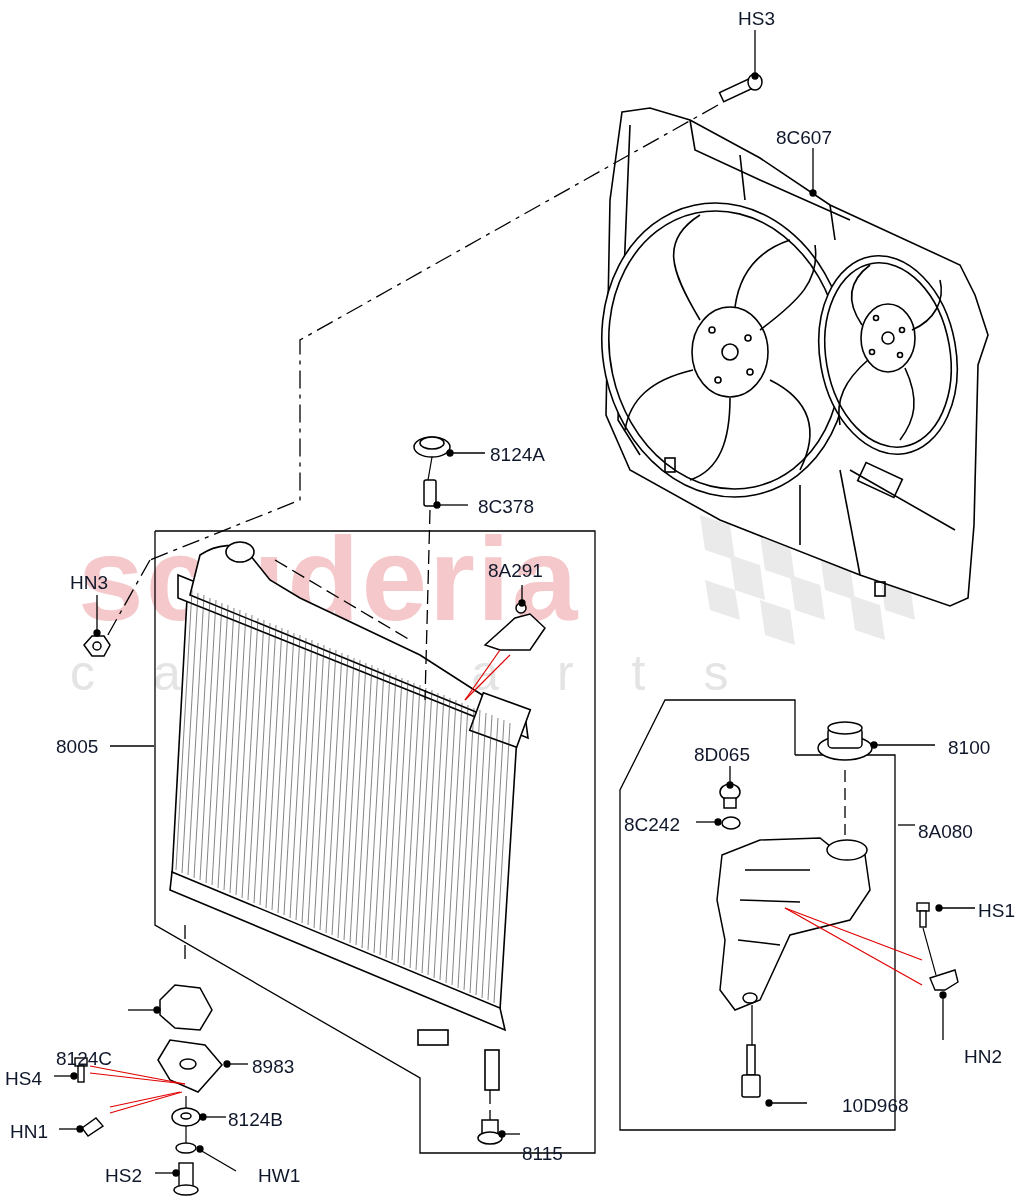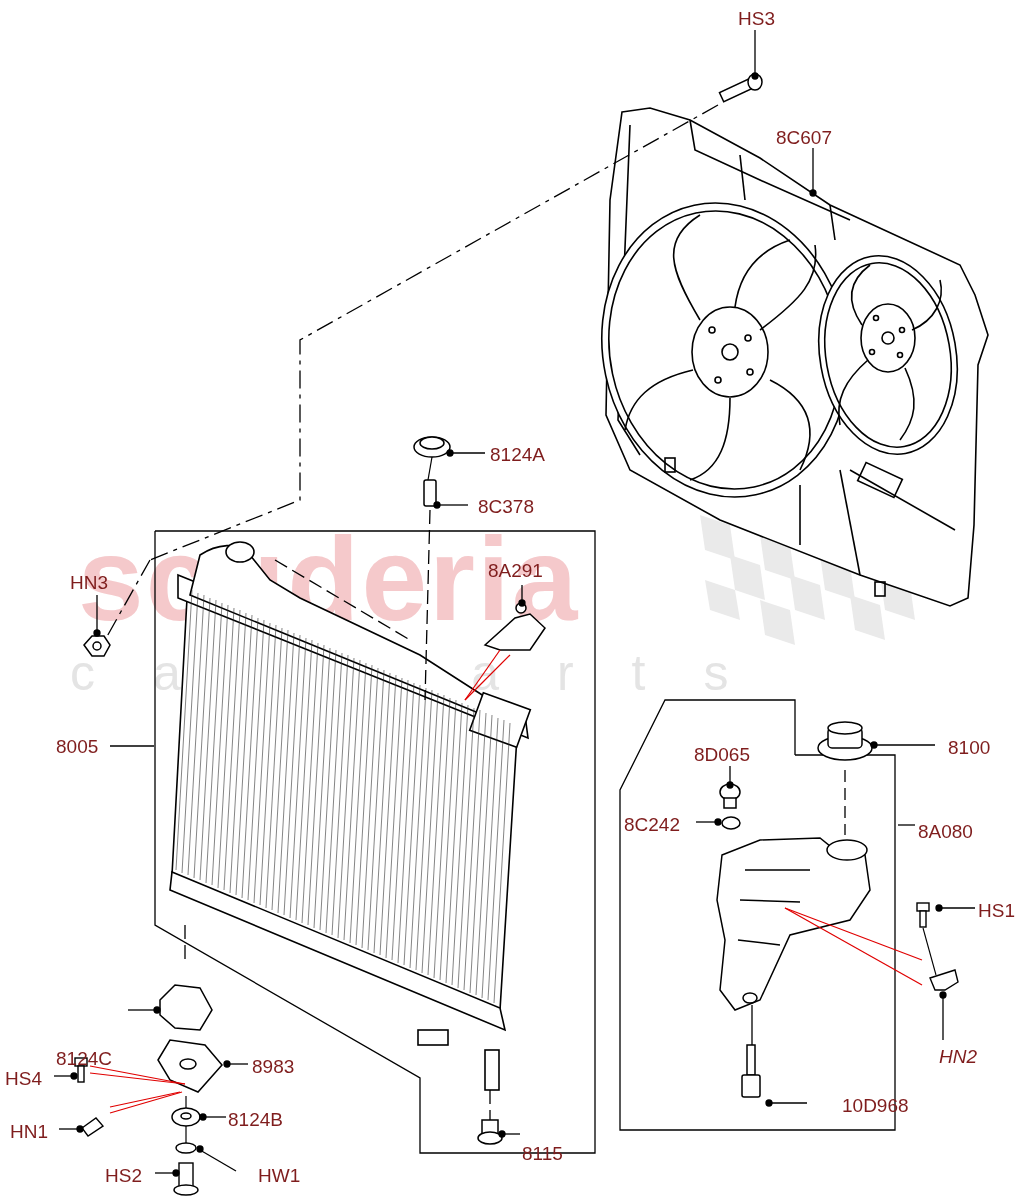--- a/index.html
+++ b/index.html
@@ -1,20 +1,20 @@
 <!DOCTYPE html>
 <html><head>
 <meta charset="utf-8">
 <style>
   html, body { margin: 0; padding: 0; background: #ffffff; }
   body { width: 1029px; height: 1200px; position: relative; overflow: hidden; font-family: "Liberation Sans", sans-serif; }
   #canvas { position: absolute; left: 0; top: 0; width: 1029px; height: 1200px; }
   .wm-main { position: absolute; left: 78px; top: 520px; font-family: "Liberation Sans", sans-serif; font-weight: bold; font-size: 118px; color: #f5c9cb; letter-spacing: 2px; line-height: 1; }
   .wm-sub { position: absolute; left: 70px; top: 648px; font-family: "Liberation Sans", sans-serif; font-size: 50px; color: #e4e4e4; letter-spacing: 58px; line-height: 1; }
-  .label { position: absolute; font-family: "Liberation Sans", sans-serif; font-size: 19px; color: #7f1d1d; line-height: 1; white-space: nowrap; cursor: pointer; }
+  .label { position: absolute; font-family: "Liberation Sans", sans-serif; font-size: 19px; color: #0f172a; line-height: 1; white-space: nowrap; cursor: pointer; }
 </style>
 </head>
 <body>
 
 <div id="canvas">
 
   <div class="wm-main">scuderia</div>
   <div class="wm-sub">car parts</div>
 
   <svg width="1029" height="1200" viewBox="0 0 1029 1200" style="position:absolute;left:0;top:0;">
@@ -317,21 +317,21 @@
   <div class="label" style="left:490px;top:445px;">8124A</div>
   <div class="label" style="left:478px;top:497px;">8C378</div>
   <div class="label" style="left:488px;top:561px;">8A291</div>
   <div class="label" style="left:70px;top:573px;">HN3</div>
   <div class="label" style="left:56px;top:737px;">8005</div>
   <div class="label" style="left:694px;top:745px;">8D065</div>
   <div class="label" style="left:948px;top:738px;">8100</div>
   <div class="label" style="left:624px;top:815px;">8C242</div>
   <div class="label" style="left:918px;top:822px;">8A080</div>
   <div class="label" style="left:978px;top:901px;">HS1</div>
-  <div class="label" style="left:939px;top:1047px;font-style:italic;">HN2</div>
+  <div class="label" style="left:964px;top:1047px;">HN2</div>
   <div class="label" style="left:810px;top:1096px;margin-left:32px;">10D968</div>
   <div class="label" style="left:56px;top:1003px;margin-top:46px;">8124C</div>
   <div class="label" style="left:252px;top:1057px;">8983</div>
   <div class="label" style="left:5px;top:1069px;">HS4</div>
   <div class="label" style="left:228px;top:1110px;">8124B</div>
   <div class="label" style="left:10px;top:1122px;">HN1</div>
   <div class="label" style="left:105px;top:1166px;">HS2</div>
   <div class="label" style="left:258px;top:1166px;">HW1</div>
   <div class="label" style="left:522px;top:1127px;margin-top:17px;">8115</div>
 

